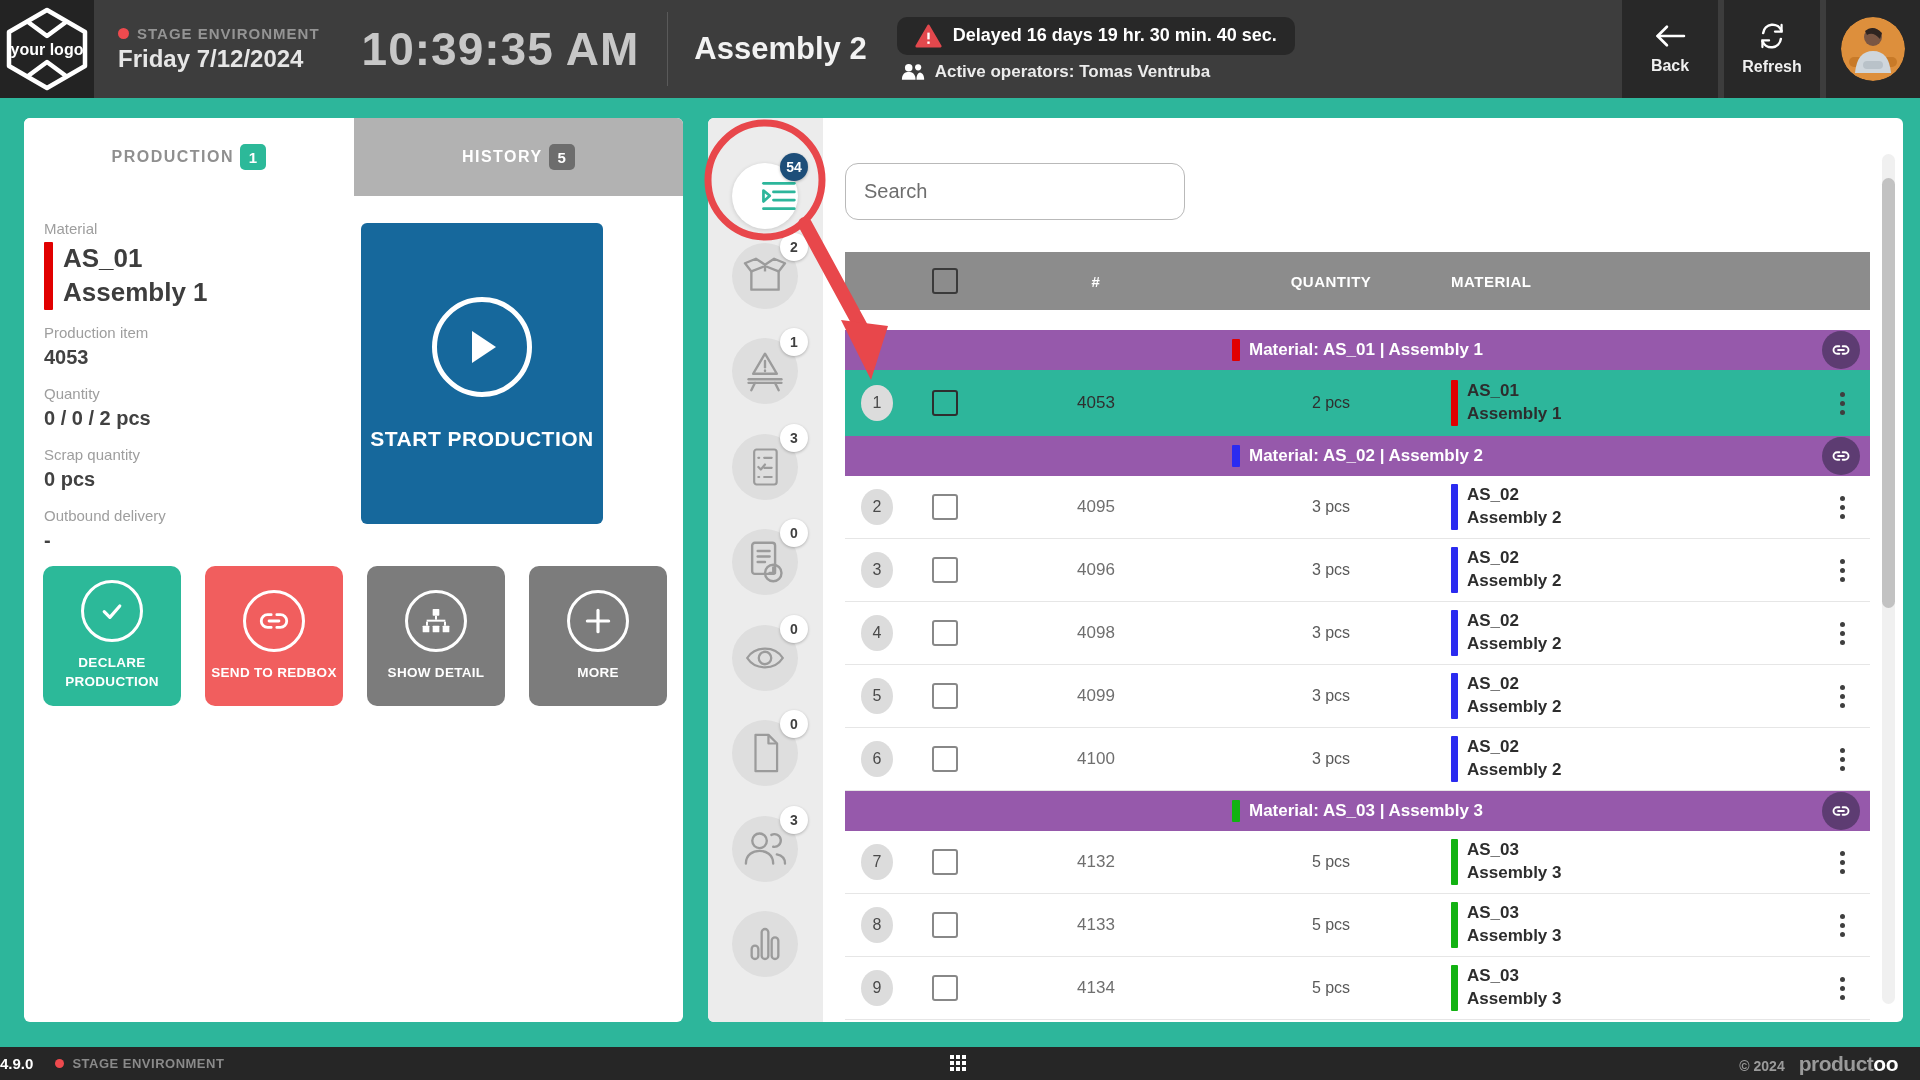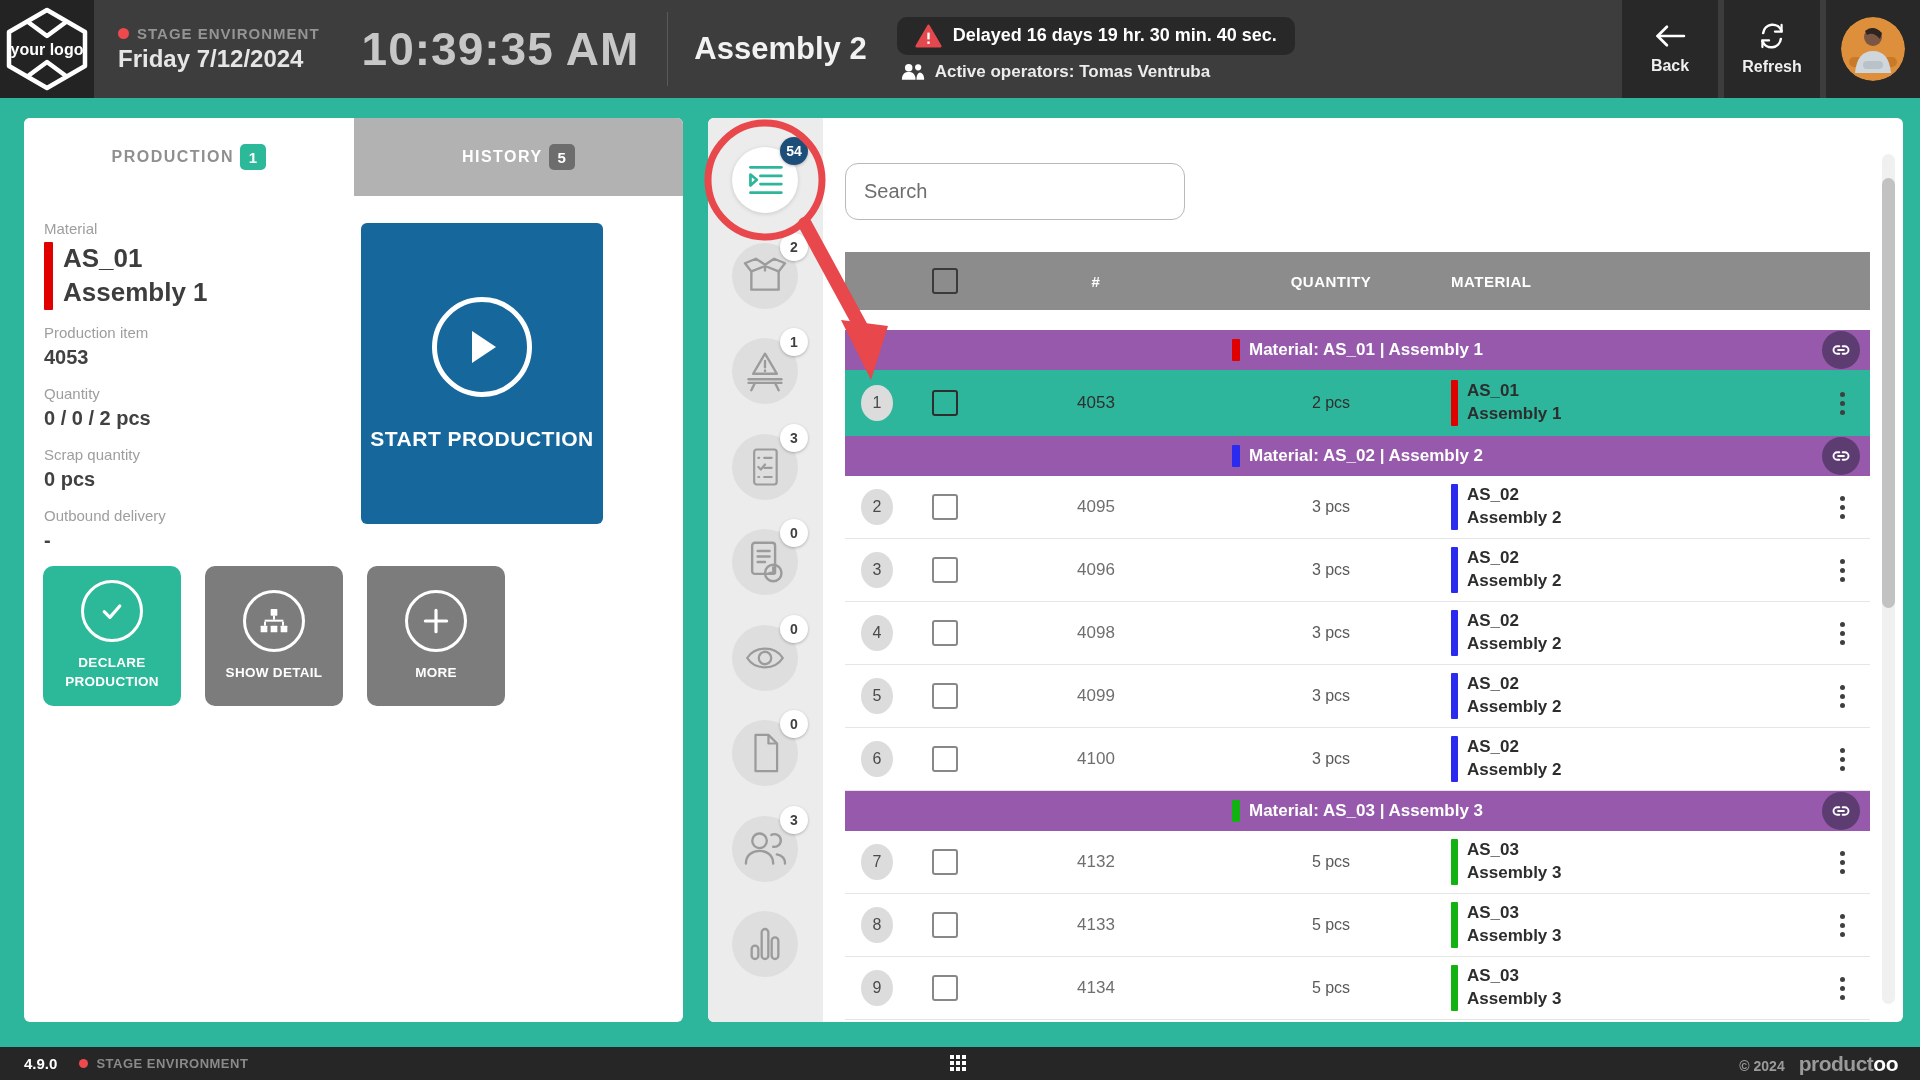--- a/index.html
+++ b/index.html
@@ -20,21 +20,21 @@
   .status-block { margin-left:30px; display:flex; flex-direction:column; justify-content:center; gap:7px; }
   .delay-pill { background:#282828; border-radius:10px; height:38px; display:flex; align-items:center; gap:11px; padding:0 18px; color:#fff; font-size:18px; font-weight:700; width:fit-content; }
   .operators-line { display:flex; align-items:center; gap:10px; color:#ececec; font-size:17px; font-weight:600; padding-left:4px; }
   .hdr-right { margin-left:auto; display:flex; }
   .hdr-btn { width:96px; background:#282828; margin-left:6px; display:flex; flex-direction:column; align-items:center; justify-content:center; gap:8px; color:#f0f0f0; font-size:16px; font-weight:700; cursor:pointer; }
   .avatar-block { width:94px; background:#282828; margin-left:6px; display:flex; align-items:center; justify-content:center; }
   .avatar { width:64px; height:64px; border-radius:50%; overflow:hidden; }
 
   
   .footer { position:absolute; left:0; bottom:0; width:1920px; height:33px; background:#262626; display:flex; align-items:center; }
-  .footer-version { color:#fff; font-size:15px; font-weight:700; margin-left:24px; }
+  .footer-version { color:#fff; font-size:15px; font-weight:700; }
   .footer-env { display:flex; align-items:center; gap:8px; margin-left:22px; }
   .footer-env .red-dot { width:9px; height:9px; }
   .footer-env-label { color:#8a8a8a; font-size:13px; font-weight:700; letter-spacing:0.5px; }
   .grid-icon { position:absolute; left:950px; top:8px; display:grid; grid-template-columns:repeat(3,4px); grid-template-rows:repeat(3,4px); gap:2px; cursor:pointer; }
   .grid-icon span { background:#fff; }
   .footer-right { margin-left:auto; margin-right:22px; display:flex; align-items:baseline; gap:14px; }
   .copyright { color:#9a9a9a; font-size:14px; font-weight:700; }
   .brand { font-size:21px; font-weight:800; letter-spacing:-0.5px; color:#9a9a9a; }
   .brand .brand-white { color:#ffffff; }
 
@@ -224,20 +224,30 @@
 
   <div class="action-row">
       <div class="action-tile" style="background: rgb(44, 185, 153);">
         <div class="action-circle">
           <svg width="34" height="34" viewBox="0 0 48 48" fill="none" stroke="#fff" stroke-width="4.5" stroke-linecap="round" stroke-linejoin="round">
             <path d="M13,25 l8,8 l14,-16"></path>
           </svg>
         </div>
         <div class="action-label">DECLARE PRODUCTION</div>
       </div>
+      <div class="action-tile" style="background: rgb(241, 94, 94);">
+        <div class="action-circle">
+          <svg width="34" height="34" viewBox="0 0 48 48" fill="none" stroke="#fff" stroke-width="4" stroke-linecap="round">
+            <path d="M20,15 h-5 a9,9 0 0 0 0,18 h5"></path>
+            <path d="M28,15 h5 a9,9 0 0 1 0,18 h-5"></path>
+            <path d="M17,24 h14"></path>
+          </svg>
+        </div>
+        <div class="action-label">SEND TO REDBOX</div>
+      </div>
       <div class="action-tile" style="background: rgb(124, 124, 124);">
         <div class="action-circle">
           <svg width="32" height="32" viewBox="0 0 48 48" fill="#fff">
             <rect x="19" y="6" width="10" height="10" rx="1"></rect>
             <rect x="22.5" y="16" width="3" height="6"></rect>
             <rect x="10" y="22" width="28" height="3"></rect>
             <rect x="9" y="25" width="3" height="6"></rect>
             <rect x="36" y="25" width="3" height="6"></rect>
             <rect x="4" y="31" width="10" height="10" rx="1"></rect>
             <rect x="19" y="31" width="10" height="10" rx="1"></rect>
@@ -253,21 +263,21 @@
             <path d="M9,24 h30"></path>
           </svg>
         </div>
         <div class="action-label">MORE</div>
       </div>
     </div>
 </div>
 
 <div class="right-panel">
   <div class="rail">
-      <div class="rail-item active" style="top: 29px;">
+      <div class="rail-item active" style="top: 45px; justify-content: flex-end;">
         <span>
           <svg width="40" height="36" viewBox="0 0 44 36" fill="none" stroke="#2db69b" stroke-width="3" stroke-linecap="round" stroke-linejoin="round">
             <path d="M6,4 H40"></path>
             <path d="M17,13.5 H40"></path>
             <path d="M17,22.5 H40"></path>
             <path d="M6,32 H40"></path>
             <polygon points="6,12 13,17.8 6,24"></polygon>
           </svg>
         </span>
         <span class="rail-badge navy">54</span>

